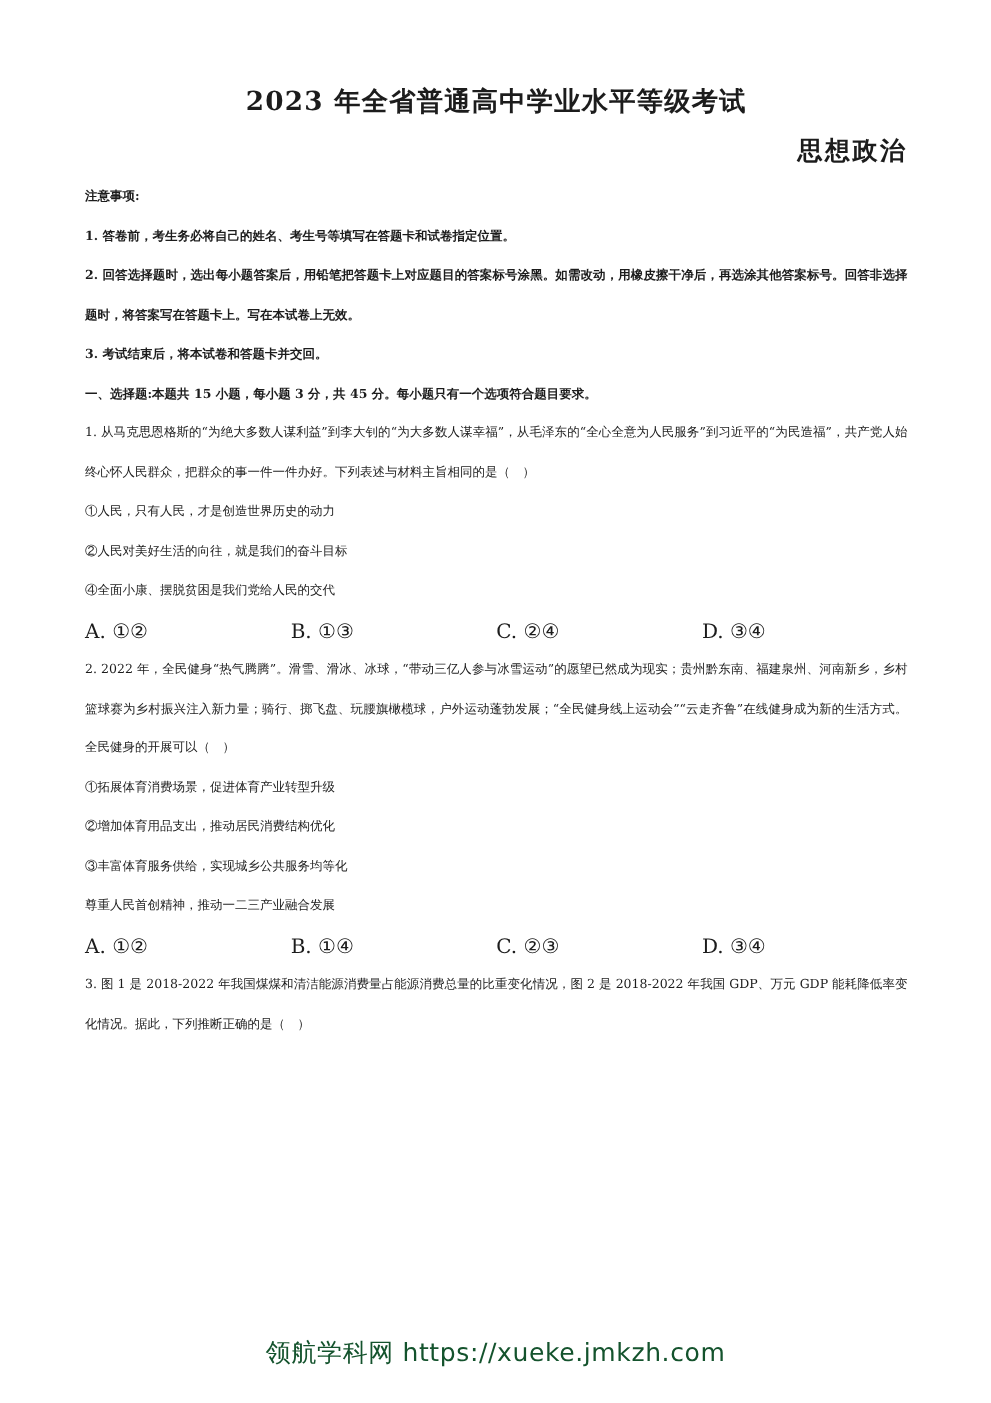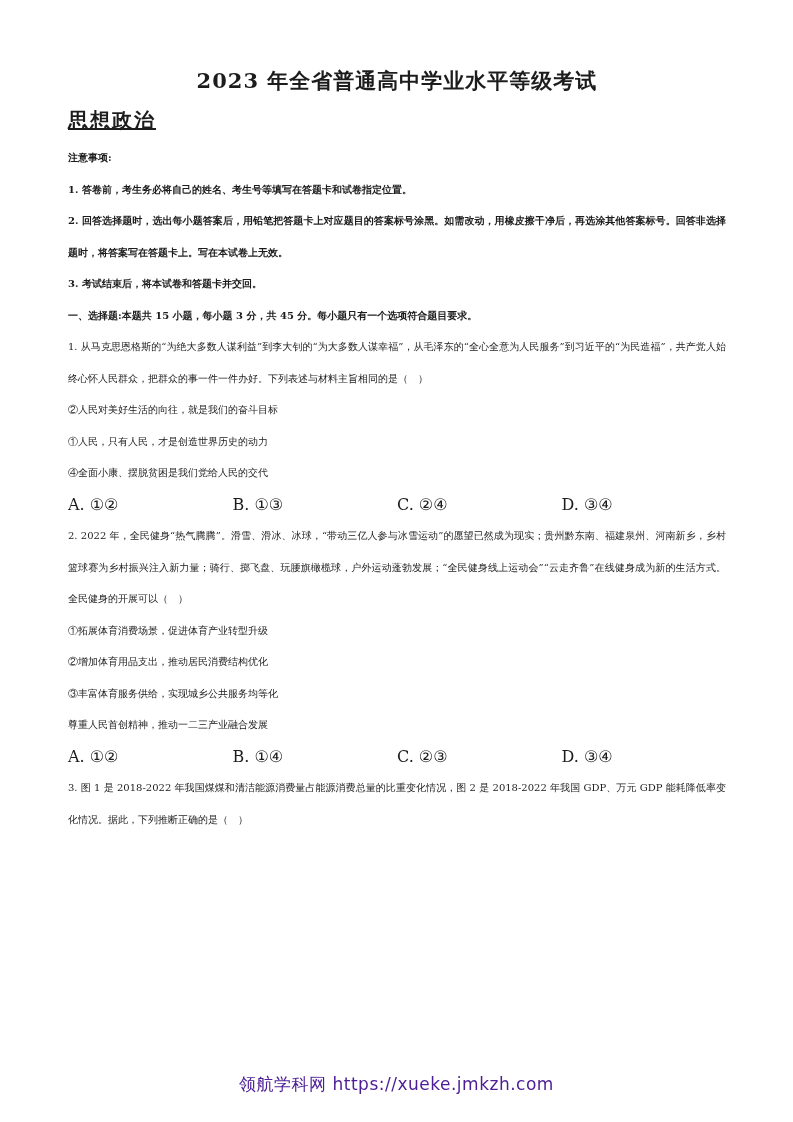--- a/index.html
+++ b/index.html
@@ -22,26 +22,25 @@
   .title {
     margin: 0 0 10px 0;
     text-align: center;
     font-size: 21px;
     font-weight: 700;
     line-height: 30px;
     letter-spacing: 1px;
   }
   .subtitle {
     margin: 0 0 8px 0;
-    text-align: left;
+    text-align: right;
     font-size: 20px;
     font-weight: 700;
     line-height: 28px;
     letter-spacing: 2px;
-    text-decoration: underline;
   }
   .line {
     margin: 0;
     font-size: 10px;
     line-height: 31.5px;
     text-align: justify;
   }
   .bold {
     font-weight: 700;
   }
@@ -54,44 +53,44 @@
     width: 25%;
     text-align: left;
   }
   .footer {
     position: absolute;
     left: 0;
     right: 0;
     bottom: 26px;
     text-align: center;
     font-family: "DejaVu Sans", "Liberation Sans", sans-serif;
-    font-size: 17px;
-    color: #4c1d95;
+    font-size: 20px;
+    color: #14532d;
     letter-spacing: 0.5px;
   }
 </style>
 </head>
 <body>
 
 <div class="page">
 
   <h1 class="title">2023 年全省普通高中学业水平等级考试</h1>
   <h2 class="subtitle">思想政治</h2>
 
   <p class="line bold">注意事项:</p>
   <p class="line bold">1. 答卷前，考生务必将自己的姓名、考生号等填写在答题卡和试卷指定位置。</p>
   <p class="line bold">2. 回答选择题时，选出每小题答案后，用铅笔把答题卡上对应题目的答案标号涂黑。如需改动，用橡皮擦干净后，再选涂其他答案标号。回答非选择题时，将答案写在答题卡上。写在本试卷上无效。</p>
   <p class="line bold">3. 考试结束后，将本试卷和答题卡并交回。</p>
 
   <p class="line bold">一、选择题:本题共 15 小题，每小题 3 分，共 45 分。每小题只有一个选项符合题目要求。</p>
 
   <div>
     <p class="line">1. 从马克思恩格斯的“为绝大多数人谋利益”到李大钊的“为大多数人谋幸福”，从毛泽东的“全心全意为人民服务”到习近平的“为民造福”，共产党人始终心怀人民群众，把群众的事一件一件办好。下列表述与材料主旨相同的是（　）</p>
+    <p class="line">①人民，只有人民，才是创造世界历史的动力</p>
     <p class="line">②人民对美好生活的向往，就是我们的奋斗目标</p>
-    <p class="line">①人民，只有人民，才是创造世界历史的动力</p>
     <p class="line">④全面小康、摆脱贫困是我们党给人民的交代</p>
     <div class="options-row">
       <span class="opt">A. ①②</span>
       <span class="opt">B. ①③</span>
       <span class="opt">C. ②④</span>
       <span class="opt">D. ③④</span>
     </div>
   </div>
 
   <div>

